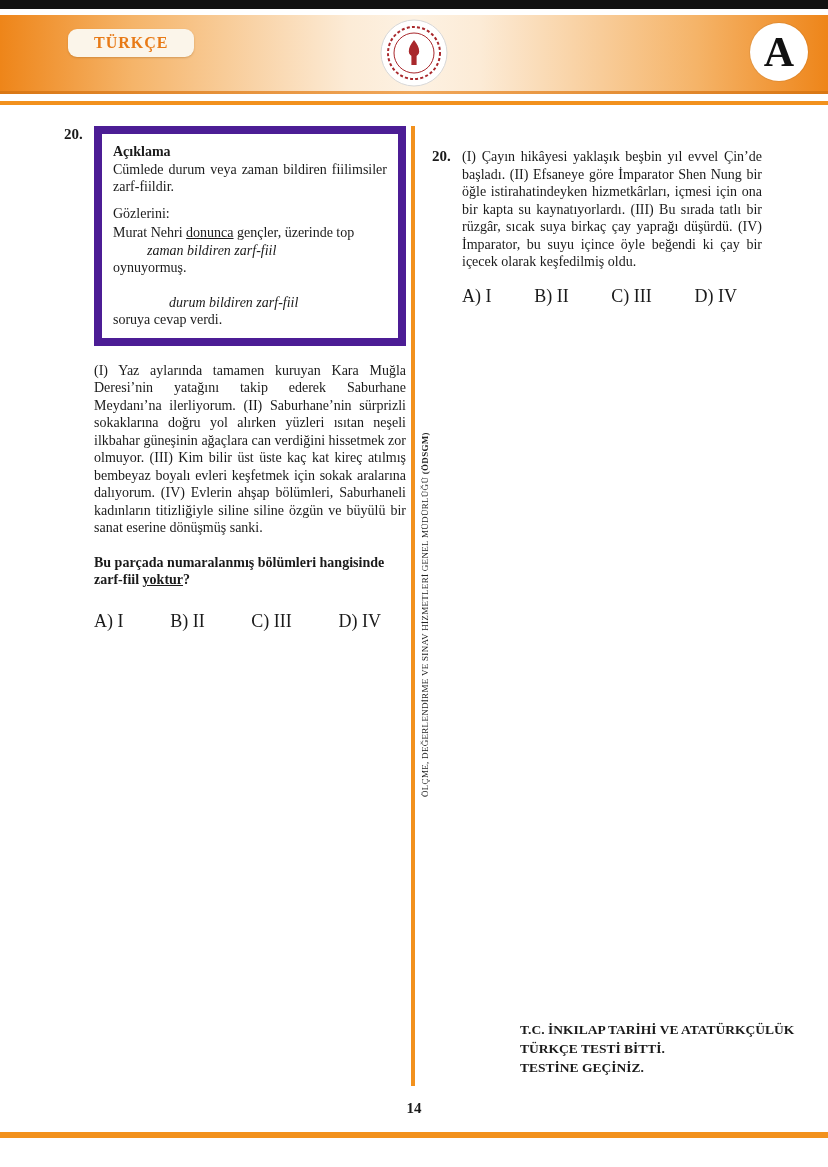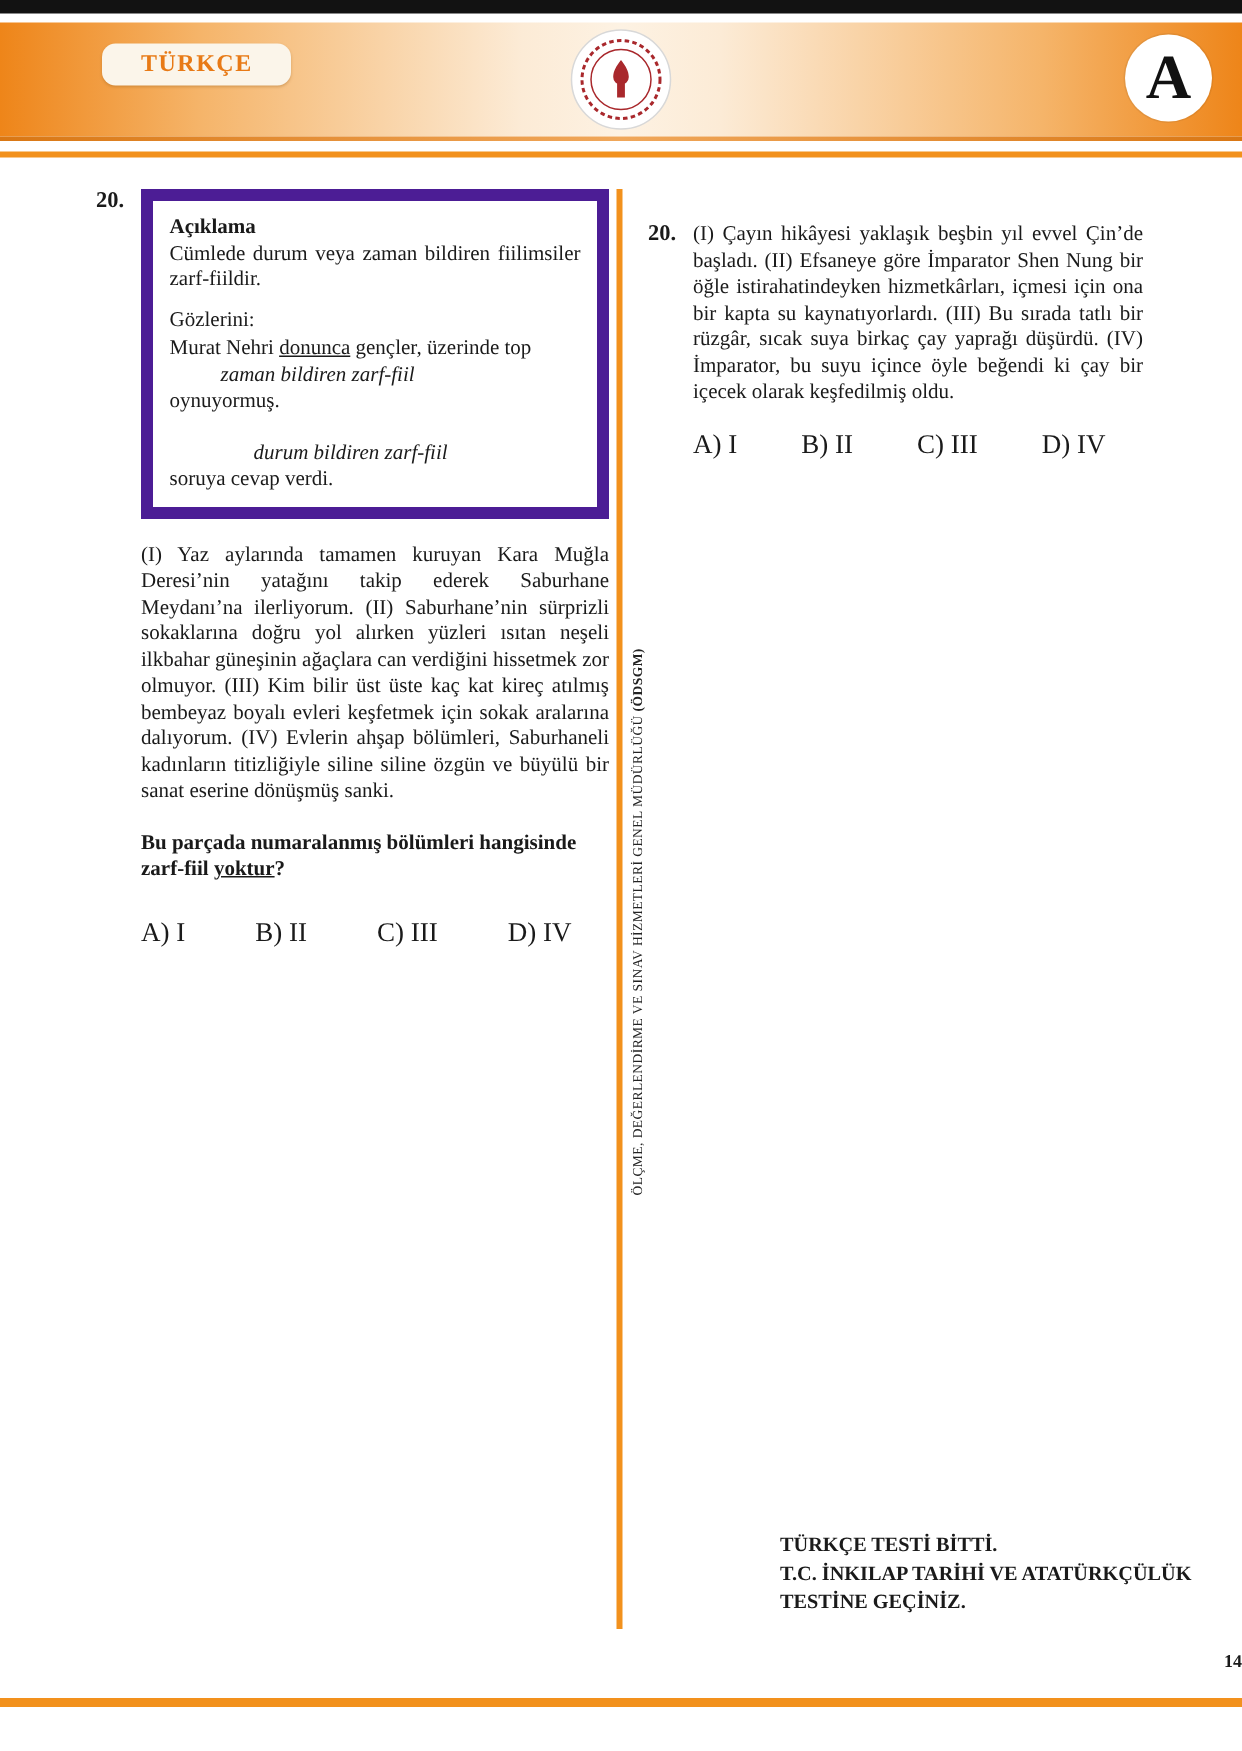--- a/index.html
+++ b/index.html
@@ -48,22 +48,22 @@
   .options-right{width:275px;}
 
   
   .divider{position:absolute;left:411px;top:126px;width:4px;height:960px;background:#f2911d;}
   .vstrip{position:absolute;left:420px;top:797px;transform:rotate(-90deg);transform-origin:0 0;
         white-space:nowrap;font-size:9px;letter-spacing:.3px;color:#222;}
   .vstrip b{font-weight:bold;}
 
   
   .end-note{position:absolute;left:520px;top:1020px;font-size:13.5px;font-weight:bold;line-height:19px;}
-  .page-number{position:absolute;top:1100px;left:0;width:828px;text-align:right;
-        font-weight:bold;font-size:12px;}
+  .page-number{position:absolute;top:1100px;left:0;width:828px;text-align:center;
+        font-weight:bold;font-size:15px;}
   .bottom-rule{position:absolute;top:1132px;left:0;width:828px;height:6px;background:#f2911d;}
 </style>
 </head>
 <body>
 
 <div class="page">
 
   <div class="topbar"></div>
 
   <div class="band">
@@ -137,21 +137,21 @@
           <span>B) II</span>
           <span>C) III</span>
           <span>D) IV</span>
         </div>
 
       </div>
     </div>
   </div>
 
   <div class="end-note">
+    <div>T.C. İNKILAP TARİHİ VE ATATÜRKÇÜLÜK</div>
     <div>TÜRKÇE TESTİ BİTTİ.</div>
-    <div>T.C. İNKILAP TARİHİ VE ATATÜRKÇÜLÜK</div>
     <div>TESTİNE GEÇİNİZ.</div>
   </div>
 
   <div class="page-number">14</div>
   <div class="bottom-rule"></div>
 
 </div>
 
 </body></html>

